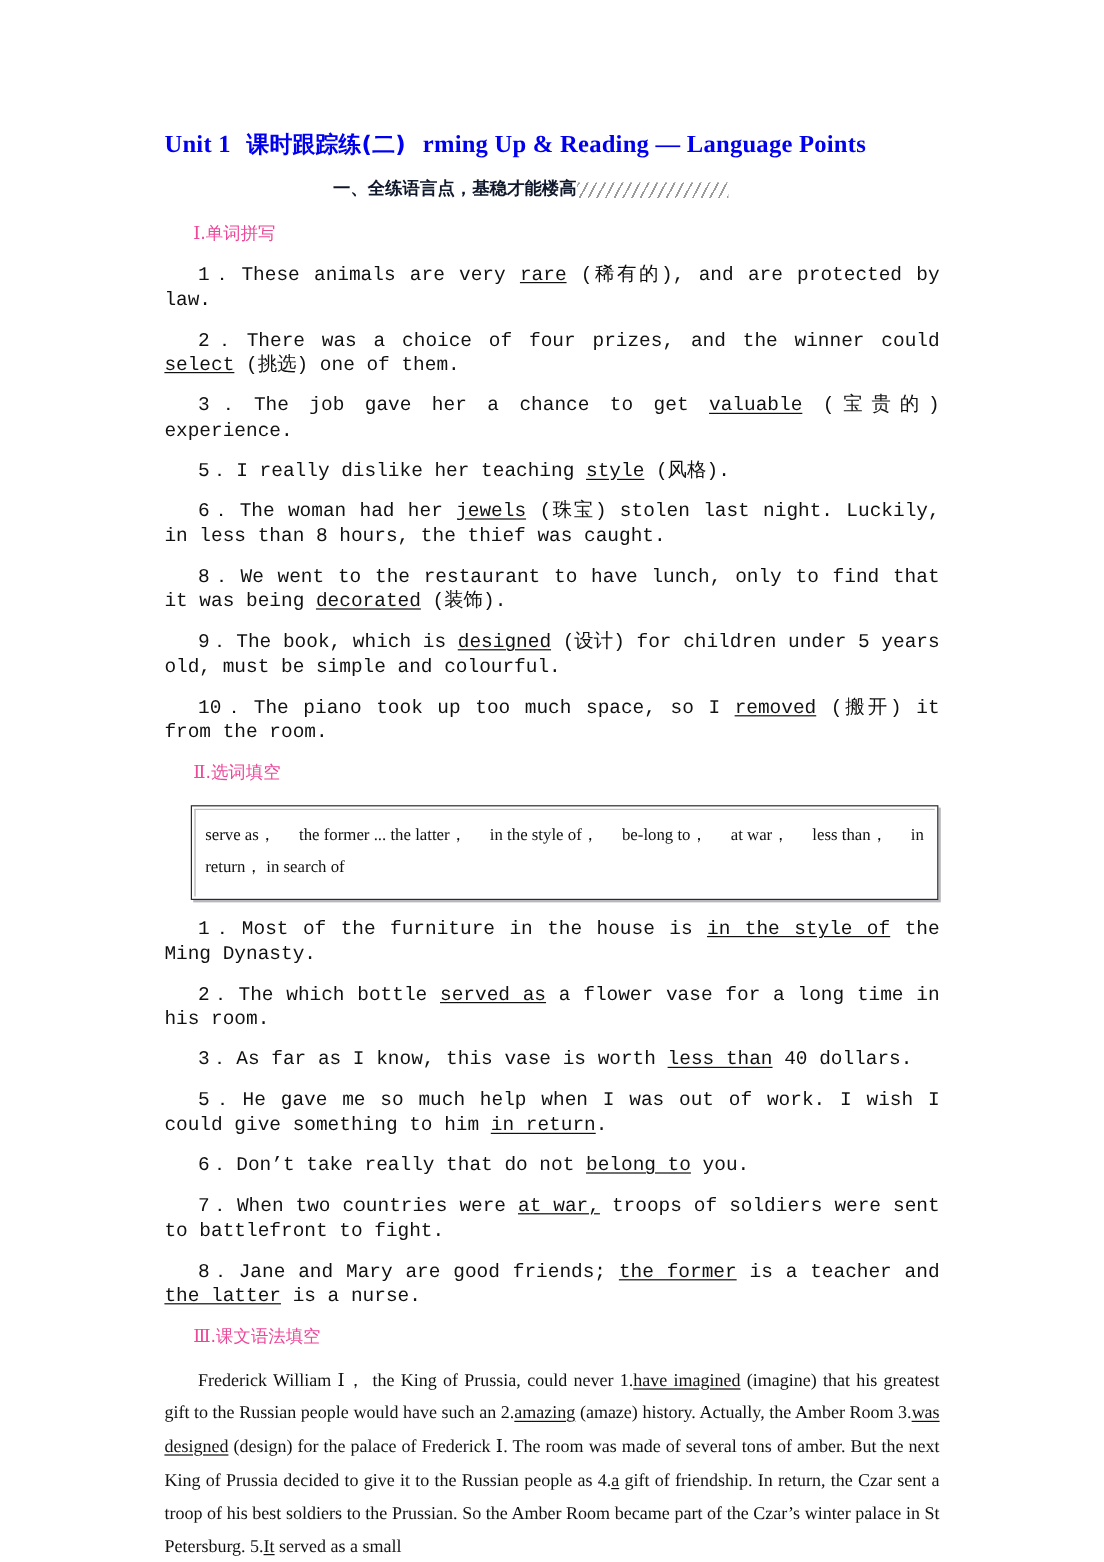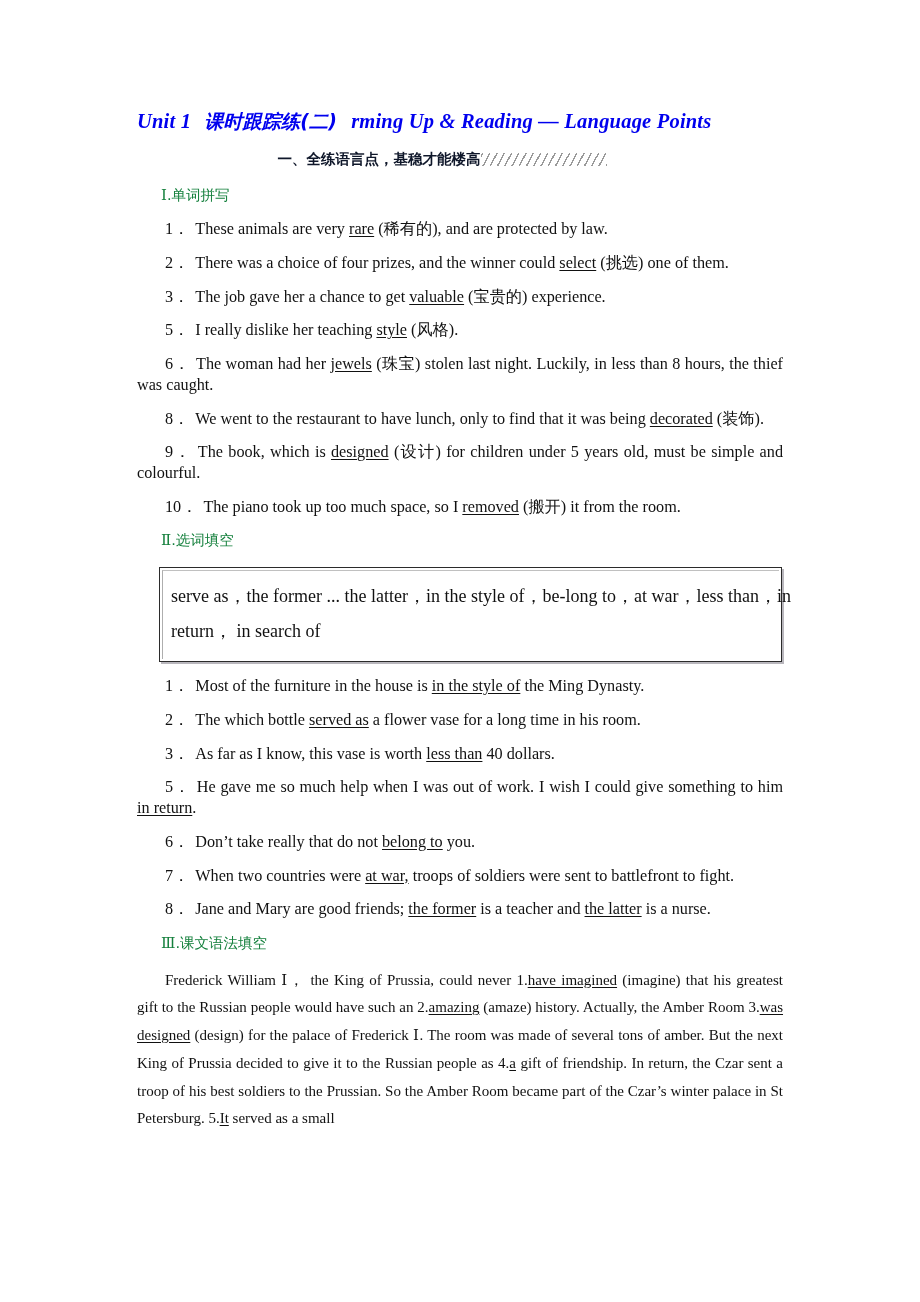--- a/index.html
+++ b/index.html
@@ -33,21 +33,20 @@
   .doc-title {
     margin: 0;
     padding-top: 109px;
     font-family: "Liberation Serif", "DejaVu Serif", serif;
     font-size: 20.5px;
     font-weight: bold;
     color: #0000EE;
     letter-spacing: 0.2px;
     line-height: 1.2;
     white-space: nowrap;
-    font-style: italic;
   }
   .doc-title .cn {
     font-family: "DejaVu Sans", "Liberation Sans", sans-serif;
     font-weight: bold;
     font-size: 19px;
   }
   .tgap { display:inline-block; width: 13px; }
   .tgap2 { display:inline-block; width: 14px; }
 
   
@@ -81,38 +80,39 @@
       rgba(255,255,255,0) 1.4px, rgba(255,255,255,0) 6.4px
     );
   }
 
   
   .subhead {
     margin: 14px 0 0 0;
     padding-left: 24px;
     font-family: "DejaVu Sans", "Liberation Sans", sans-serif;
     font-size: 14.5px;
-    color: #15803d;
+    color: #ec4899;
     line-height: 1.3;
   }
   .subhead .rn {
     font-family: "Liberation Serif", "DejaVu Serif", serif;
     font-size: 15px;
   }
 
   
   .item {
     margin: 0;
     padding-top: 13px;
     font-size: 16.2px;
     line-height: 1.28;
     text-align: justify;
     text-justify: inter-word;
     text-indent: 28px;
     color: #111111;
+    font-family: Liberation Mono, monospace;
   }
   .item.first { padding-top: 14px; }
   .item .num { letter-spacing: 0px; }
   .gap-sm { display: inline-block; width: 6px; }
 
   u, .ul {
     text-decoration: underline;
     text-underline-offset: 2px;
   }
 
@@ -133,21 +133,21 @@
   .wordbank::before {
     content: "";
     position: absolute;
     left: 2px; top: 2px; right: 2px; bottom: 2px;
     border-left: 1px solid #6d6d6d;
     border-top: 1px solid #8d8d8d;
     pointer-events: none;
     opacity: .55;
   }
   .wb-line {
-    font-size: 18px;
+    font-size: 14px;
     line-height: 1.95;
     color: #111111;
     white-space: nowrap;
   }
   .wb-line.l1 {
     display: flex;
     justify-content: space-between;
   }
   .wb-item { white-space: nowrap; }
 

